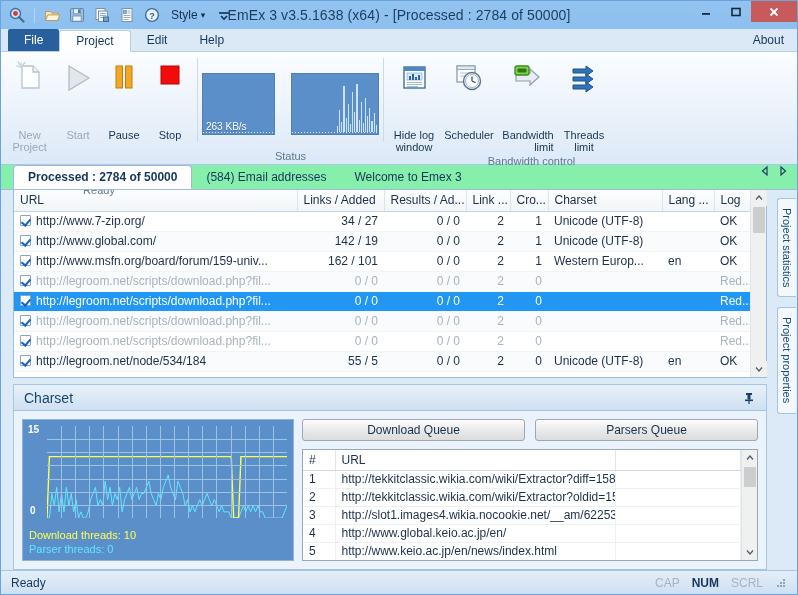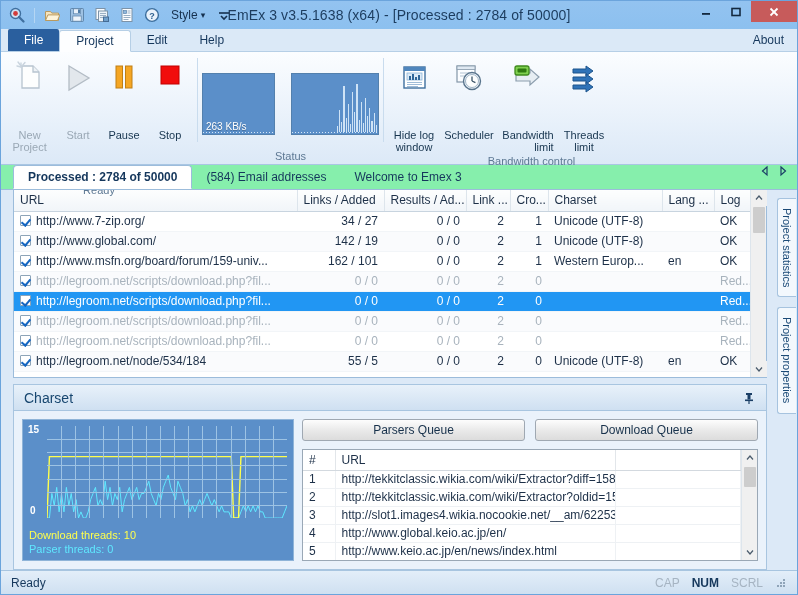--- a/index.html
+++ b/index.html
@@ -732,22 +732,22 @@
               </svg>
             </div>
             <div id="chart-legend">
               <div class="lg-dl">Download threads: 10</div>
               <div class="lg-ps">Parser threads: 0</div>
             </div>
           </div>
 
           <div id="mon-right">
             <div id="queue-buttons">
+              <div class="qbtn">Download Queue</div>
               <div class="qbtn">Parsers Queue</div>
-              <div class="qbtn">Download Queue</div>
             </div>
             <div id="queue-list">
               <div id="queue-inner">
                 <table class="qgrid">
                   <colgroup>
                       <col style="width:32px">
                       <col style="width:280px">
                       <col>
                     </colgroup>
                   <thead>

